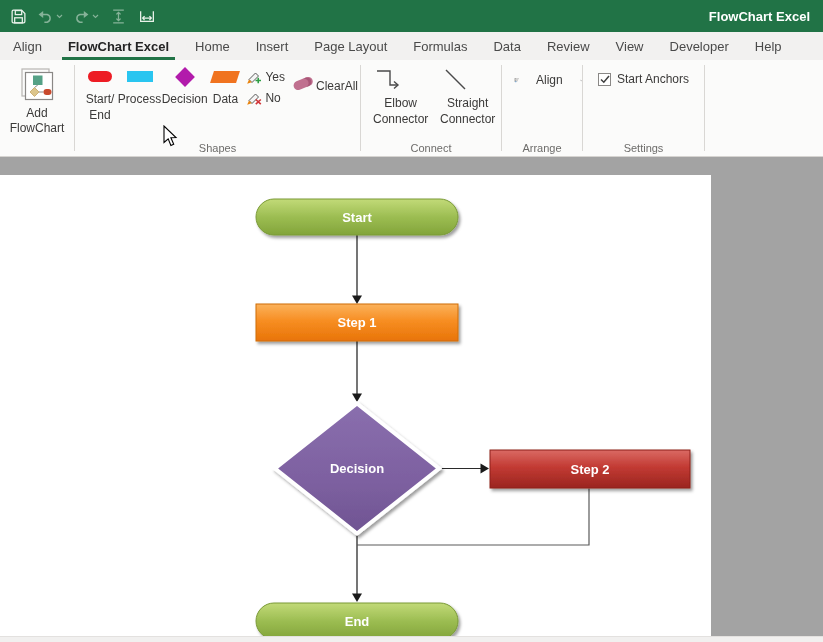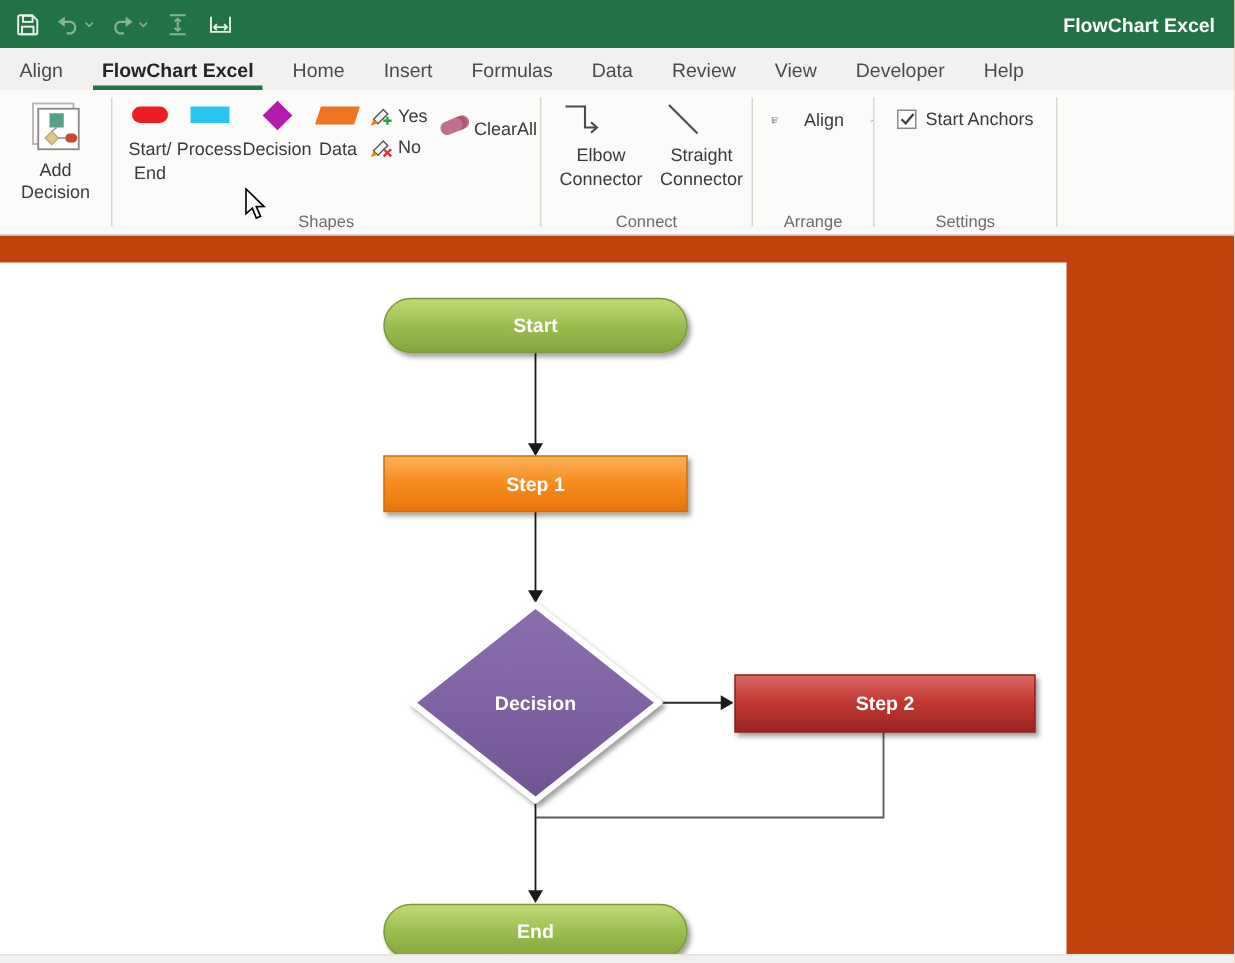--- a/index.html
+++ b/index.html
@@ -1,18 +1,18 @@
 <!DOCTYPE html>
 <html><head>
 <meta charset="utf-8">
 <style>
   * { margin:0; padding:0; box-sizing:border-box; }
   html,body { width:823px; height:642px; overflow:hidden; }
   body { font-family:"Liberation Sans", sans-serif; background:#fff; }
-  #app { position:relative; width:823px; height:642px; background:#c2410c; }
+  #app { position:relative; width:823px; height:642px; background:#a3a3a3; }
 
   
   .titlebar { height:32px; background:#217346; display:flex; align-items:center; }
   .qat { display:flex; align-items:center; gap:11px; padding-left:10px; }
   .icon-btn { display:flex; align-items:center; gap:3px; color:#eaf3ec; }
   .icon-btn.dim { opacity:.5; }
   .titlebar-title { margin-left:auto; padding-right:13px; font-size:13px; font-weight:bold; color:#fff; }
 
   
   .menubar { height:28px; background:#f2f1f0; display:flex; align-items:stretch; font-size:13px; color:#4a4a4a; }
@@ -114,20 +114,21 @@
       </span>
     </div>
     <span class="titlebar-title">FlowChart Excel</span>
   </div>
 
   <div class="menubar">
     <span class="tab">Align</span>
     <span class="tab active">FlowChart Excel</span>
     <span class="tab">Home</span>
     <span class="tab">Insert</span>
+    <span class="tab">Page Layout</span>
     <span class="tab">Formulas</span>
     <span class="tab">Data</span>
     <span class="tab">Review</span>
     <span class="tab">View</span>
     <span class="tab">Developer</span>
     <span class="tab">Help</span>
   </div>
 
   <div class="ribbon">
 
@@ -136,21 +137,21 @@
         <svg width="36" height="36" viewBox="0 0 36 36">
           <rect x="3" y="3" width="27" height="27" fill="none" stroke="#b7b5b2" stroke-width="1.2"></rect>
           <rect x="6.5" y="6.5" width="27" height="27" fill="#ffffff" stroke="#8a8886" stroke-width="1.2"></rect>
           <rect x="14" y="9.5" width="9.5" height="9.5" fill="#55a186"></rect>
           <line x1="18.8" y1="19" x2="15.5" y2="21.5" stroke="#8a8886" stroke-width="1"></line>
           <polygon points="15.5,21.5 20,26 15.5,30.5 11,26" fill="#dcc58c" stroke="#c3a566" stroke-width="0.8"></polygon>
           <line x1="20" y1="26" x2="24.5" y2="26" stroke="#8a8886" stroke-width="1"></line>
           <rect x="24.5" y="23" width="8" height="6" rx="3" fill="#c94a2d"></rect>
         </svg>
         <span class="lbl pre">Add
-Decision</span>
+FlowChart</span>
       </div>
     </div>
     <div class="vsep"></div>
 
     <div class="group g-shapes">
       <div class="shapes-row">
         <div class="shape-btn">
           <span class="glyph-box">
               <span class="glyph-startend"></span>
             </span>

